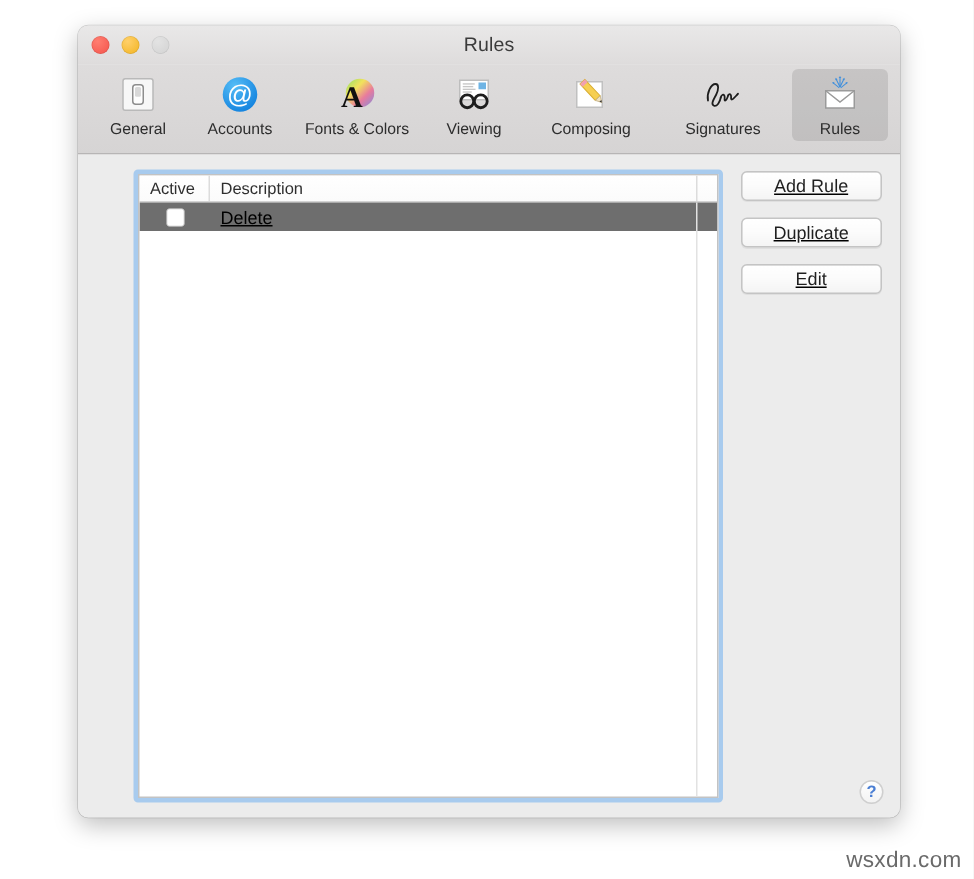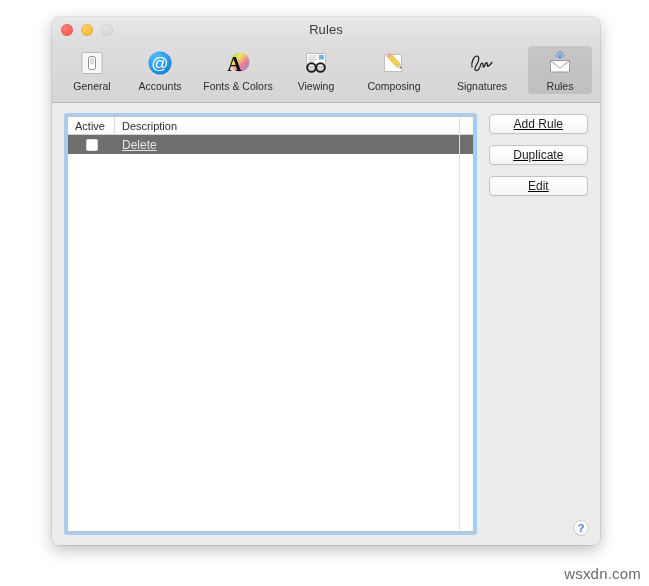--- a/index.html
+++ b/index.html
@@ -117,20 +117,21 @@
 
   
   #table-wrap {
     position: relative;
     width: 415px;
     border-radius: 3px;
     box-sizing: border-box;
     border: 3px solid #a8cbee;
     background: #a8cbee;
     padding: 0;
+    margin-left: 25px;
   }
   #table {
     background: #ffffff;
     height: 100%;
     box-sizing: border-box;
     border: 1px solid #c3c3c3;
     overflow: hidden;
     display: flex;
     flex-direction: column;
   }
@@ -169,21 +170,21 @@
   .checkbox {
     width: 12px;
     height: 12px;
     border-radius: 2px;
     background: #ffffff;
     box-shadow: inset 0 0 0 0.5px rgba(0,0,0,0.25);
   }
   .cell-desc {
     flex: 1;
     font-size: 12px;
-    color: #e5e5e5;
+    color: #000000;
     padding-left: 7px;
     text-decoration: underline;
   }
   
   #body-rule {
     position: absolute;
     top: 0; bottom: 0;
     right: 13px;
     width: 1px;
     background: #e2e2e2;

